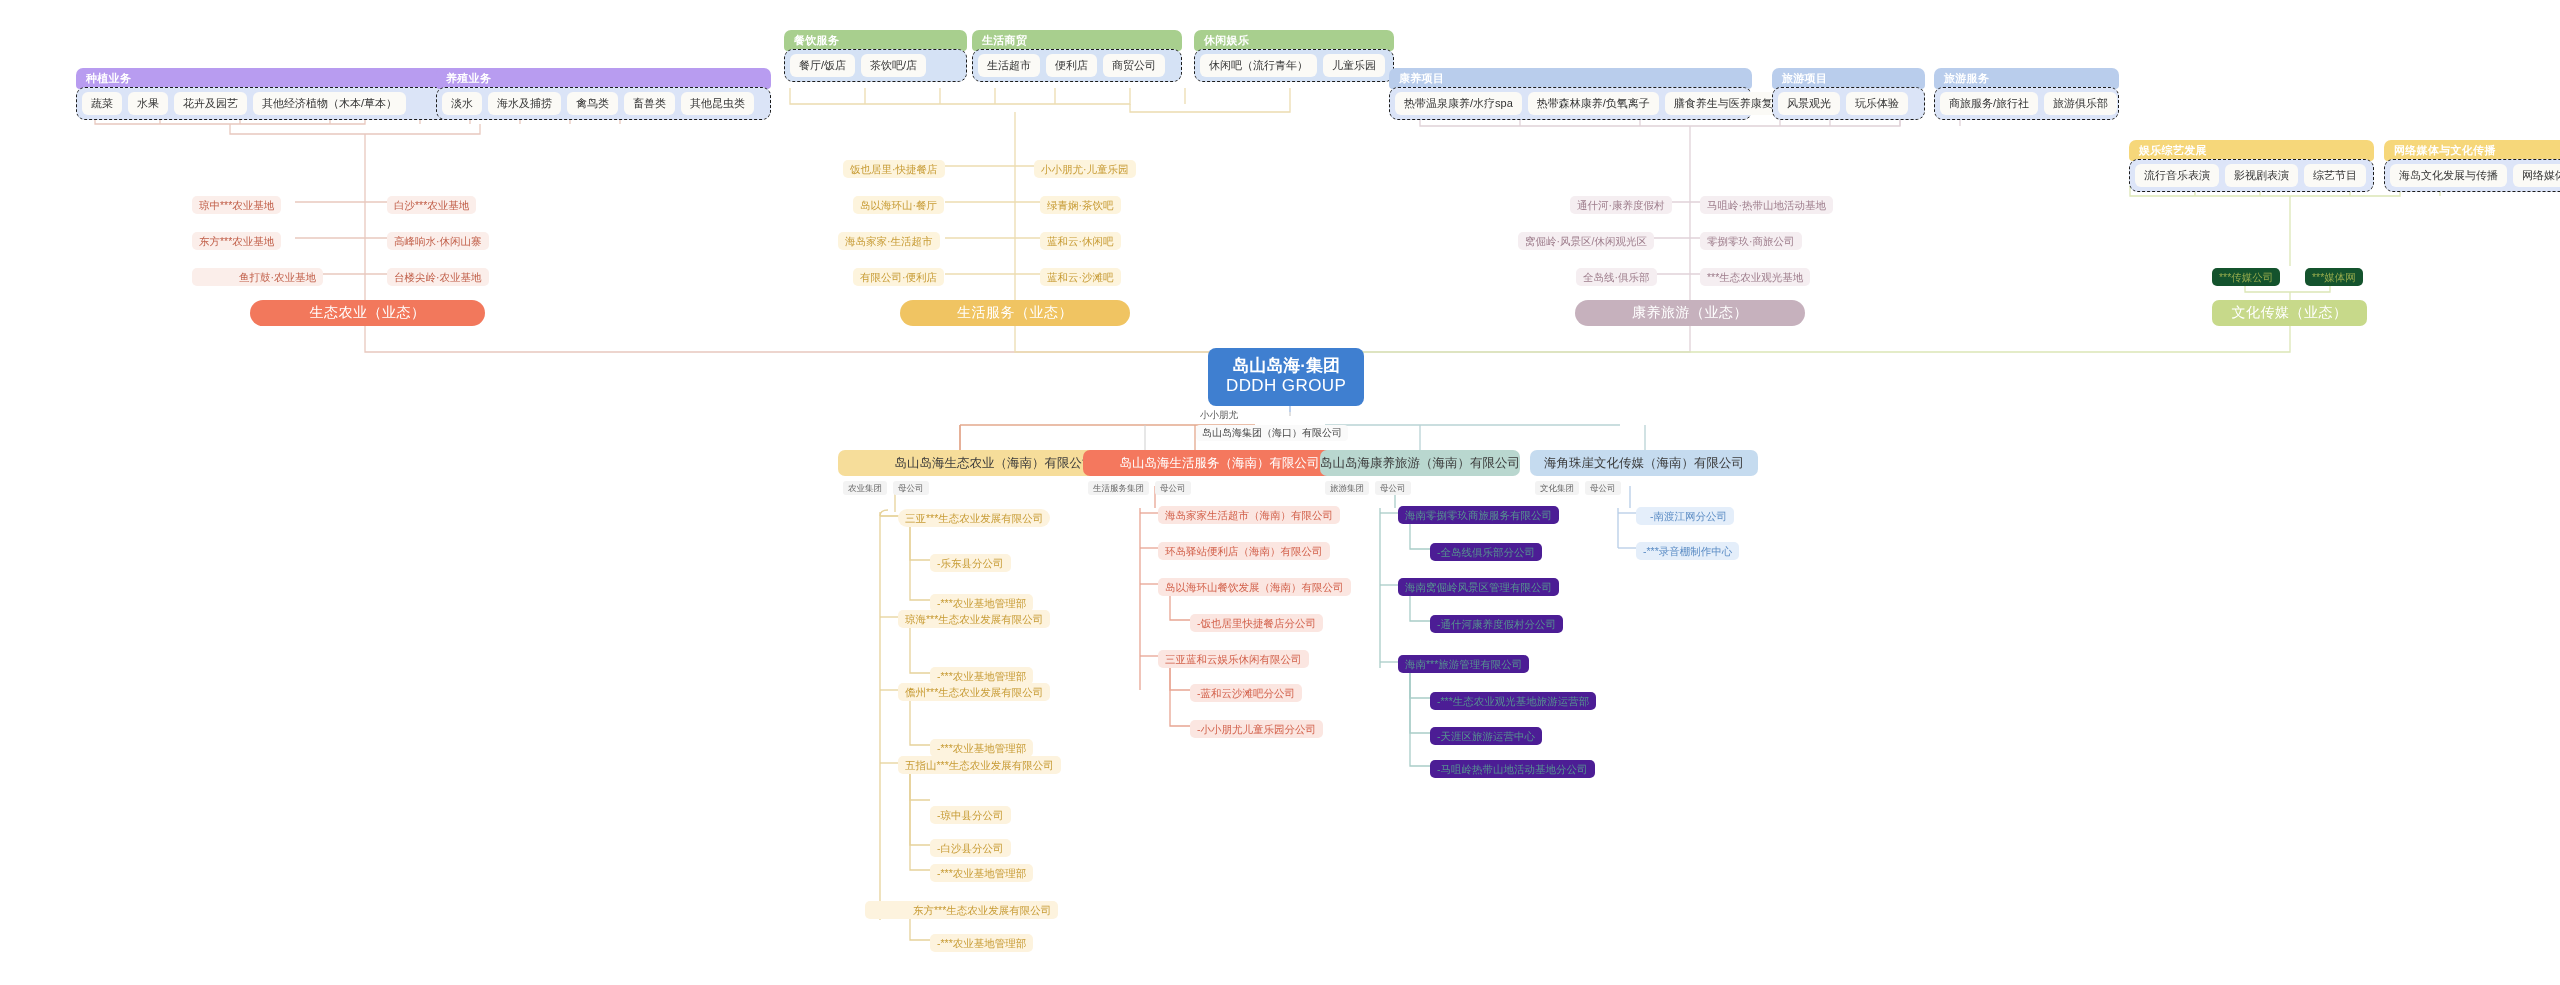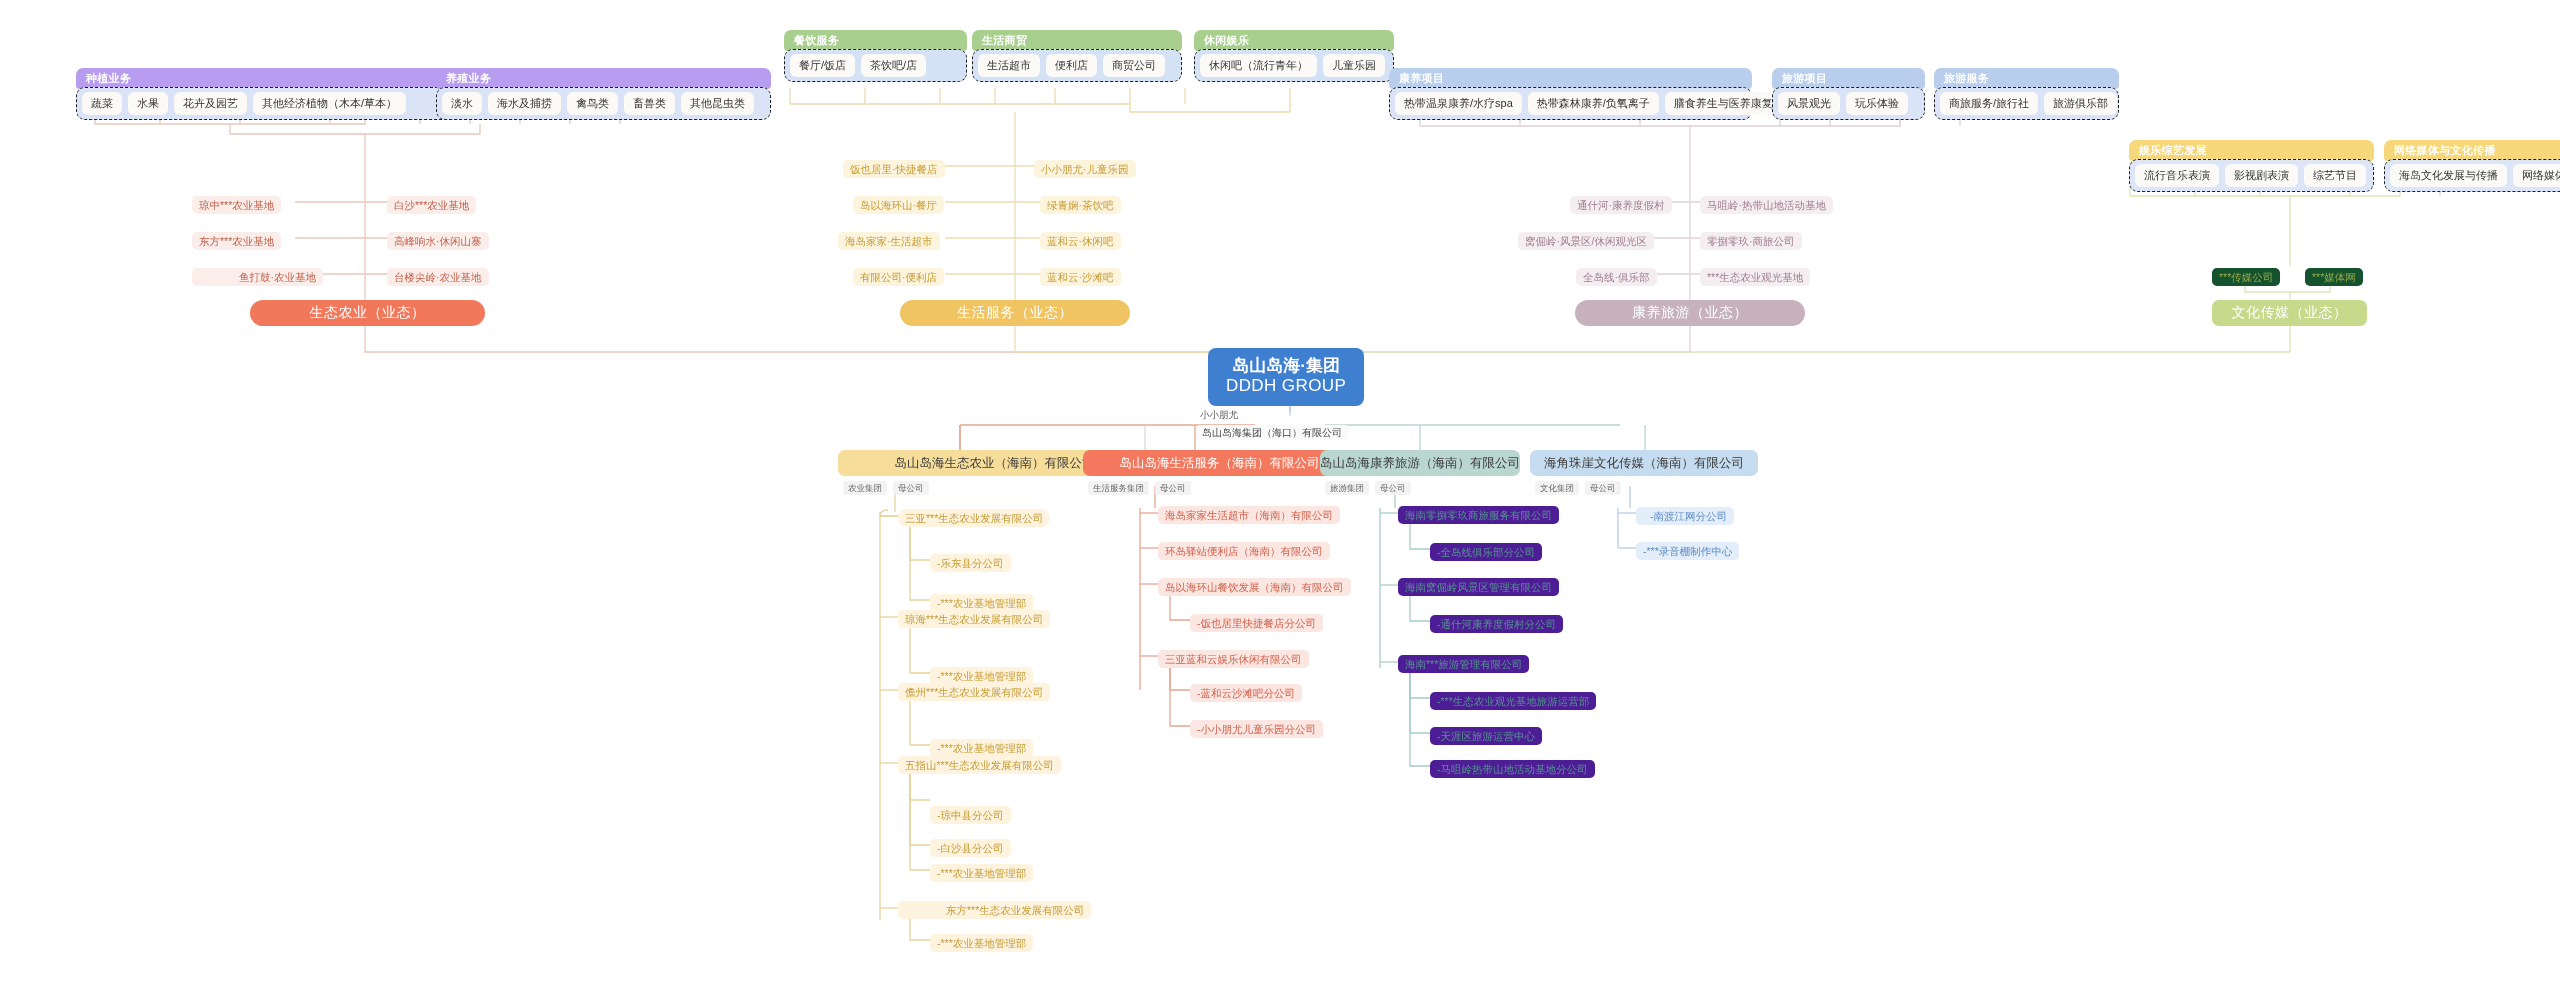--- a/index.html
+++ b/index.html
@@ -478,21 +478,21 @@
   <div class="node agri" style="left:930px; top:554px;">-乐东县分公司</div>
   <div class="node agri" style="left:930px; top:594px;">-***农业基地管理部</div>
   <div class="node agri" style="left:898px; top:610px;">琼海***生态农业发展有限公司</div>
   <div class="node agri" style="left:930px; top:667px;">-***农业基地管理部</div>
   <div class="node agri" style="left:898px; top:683px;">儋州***生态农业发展有限公司</div>
   <div class="node agri" style="left:930px; top:739px;">-***农业基地管理部</div>
   <div class="node agri" style="left:898px; top:756px;">五指山***生态农业发展有限公司</div>
   <div class="node agri" style="left:930px; top:794px;margin-top:12px;">-琼中县分公司</div>
   <div class="node agri" style="left:930px; top:839px;">-白沙县分公司</div>
   <div class="node agri" style="left:930px; top:864px;">-***农业基地管理部</div>
-  <div class="node agri" style="left:898px; top:901px;padding-left:48px;">东方***生态农业发展有限公司</div>
+  <div class="node agri" style="left:865px; top:901px;padding-left:48px;">东方***生态农业发展有限公司</div>
   <div class="node agri" style="left:930px; top:934px;">-***农业基地管理部</div>
 
   <div class="node life" style="left:1158px; top:506px;">海岛家家生活超市（海南）有限公司</div>
   <div class="node life" style="left:1158px; top:542px;">环岛驿站便利店（海南）有限公司</div>
   <div class="node life" style="left:1158px; top:578px;">岛以海环山餐饮发展（海南）有限公司</div>
   <div class="node life" style="left:1190px; top:614px;">-饭也居里快捷餐店分公司</div>
   <div class="node life" style="left:1158px; top:650px;">三亚蓝和云娱乐休闲有限公司</div>
   <div class="node life" style="left:1190px; top:684px;">-蓝和云沙滩吧分公司</div>
   <div class="node life" style="left:1190px; top:720px;">-小小朋尤儿童乐园分公司</div>
 

